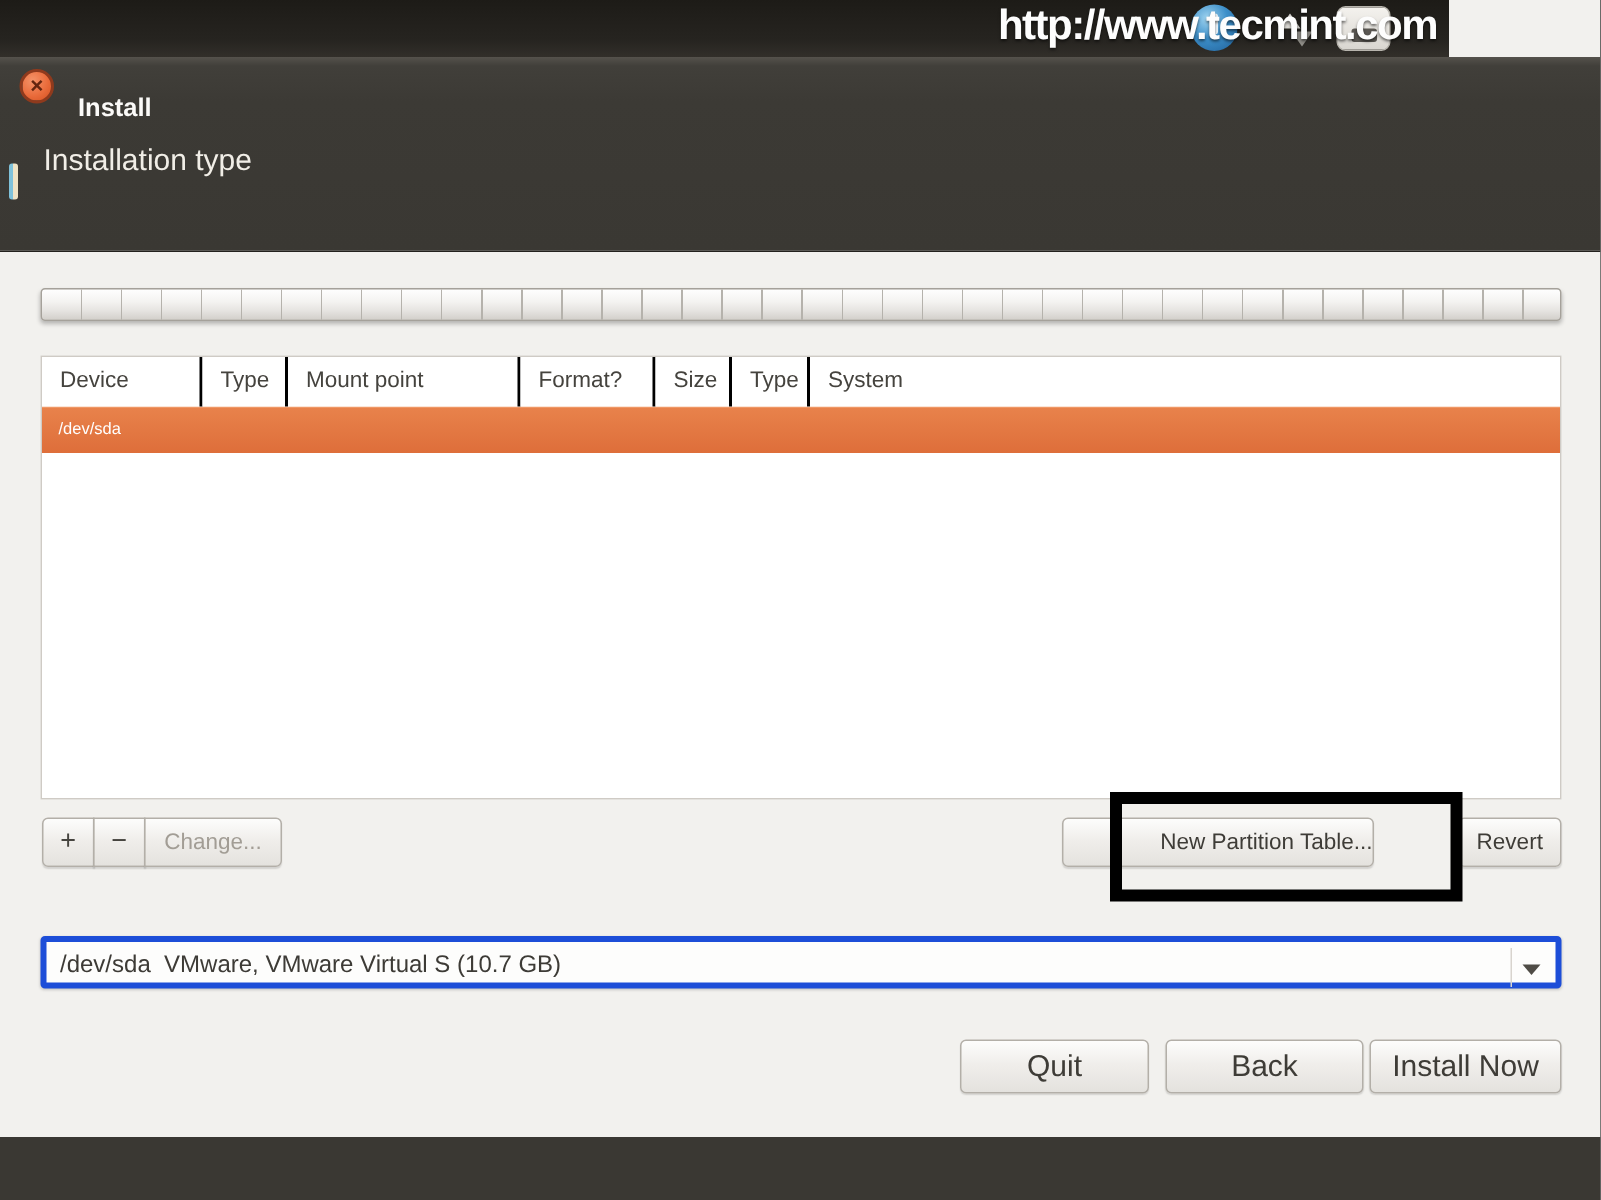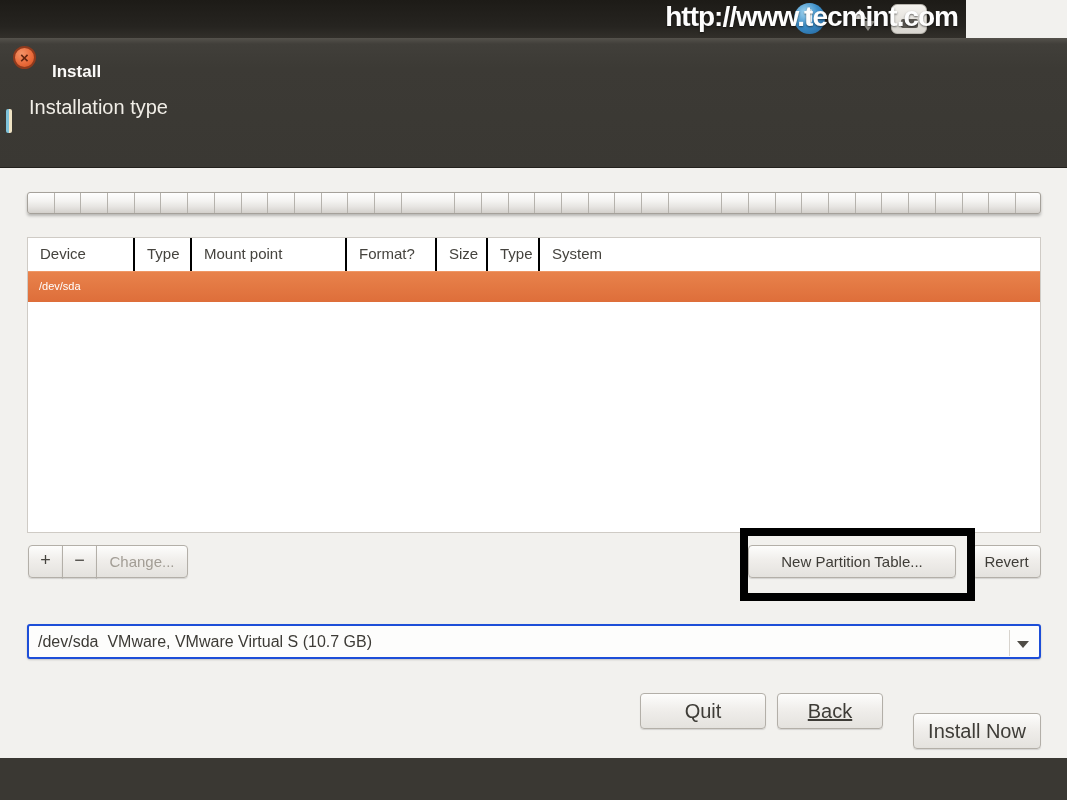--- a/index.html
+++ b/index.html
@@ -68,40 +68,40 @@
     box-shadow:0 1px 1px rgba(0,0,0,0.13); text-align:center; cursor:default; }
 
   .btn-group { position:absolute; left:28px; top:377px; height:33px; display:flex; }
   .btn-group .btn { border-radius:0; margin-left:-1px; height:33px; }
   .btn-group .btn:first-child { border-radius:4px 0 0 4px; margin-left:0; }
   .btn-group .btn:last-child { border-radius:0 4px 4px 0; }
   .bg-add { width:35px; font-size:18px; line-height:29px; color:#46443f; }
   .bg-remove { width:35px; font-size:18px; line-height:28px; color:#46443f; }
   .bg-change { width:92px; line-height:31px; color:#a29d95; }
 
-  .npt-btn { position:absolute; left:748px; top:377px; width:208px; height:33px; line-height:31px; }
+  .npt-btn { position:absolute; left:708px; top:377px; width:208px; height:33px; line-height:31px;text-align:right; }
   .revert-btn { position:absolute; left:972px; top:377px; width:69px; height:33px; line-height:31px; }
 
   .highlight-rect { position:absolute; left:740px; top:360px; width:235px; height:73px;
     border:8px solid #000000; z-index:8; pointer-events:none; }
 
   .boot-label { position:absolute; left:28px; top:419px; font-size:16px; color:#3e3c37; }
 
   .combo { position:absolute; left:27px; top:456px; width:1014px; height:35px;
-    background:#fdfdfc; border:2px solid #1d4ed8; border-radius:3px;
+    background:#fdfdfc; border:4px solid #1d4ed8; border-radius:3px;
     box-shadow:0 1px 2px rgba(0,0,0,0.18); cursor:default; }
   .combo .val { position:absolute; left:9px; top:7px; font-size:16px; color:#3d3b36; white-space:pre; }
   .combo .sep { position:absolute; right:29px; top:4px; width:1px; height:26px; background:#d8d4ce; }
   .combo .arrow { position:absolute; right:10px; top:15px; width:0; height:0;
     border-left:6px solid transparent; border-right:6px solid transparent; border-top:7px solid #4f4c46; }
 
   .action-btn { position:absolute; top:525px; height:36px; font-size:20px; line-height:34px; }
   .quit-btn { left:640px; width:126px; }
-  .back-btn { left:777px; width:106px;text-decoration:underline; }
-  .install-btn { left:913px; width:128px;margin-top:20px; }
+  .back-btn { left:777px; width:132px; }
+  .install-btn { left:913px; width:128px; }
 
   .bottom-bar { position:absolute; left:0; top:758px; width:1067px; height:42px; background:#3a3833; }
 </style>
 </head>
 <body>
 
 <div class="screen">
 
   <div class="top-bar">
     <div class="tray-blue"></div>

